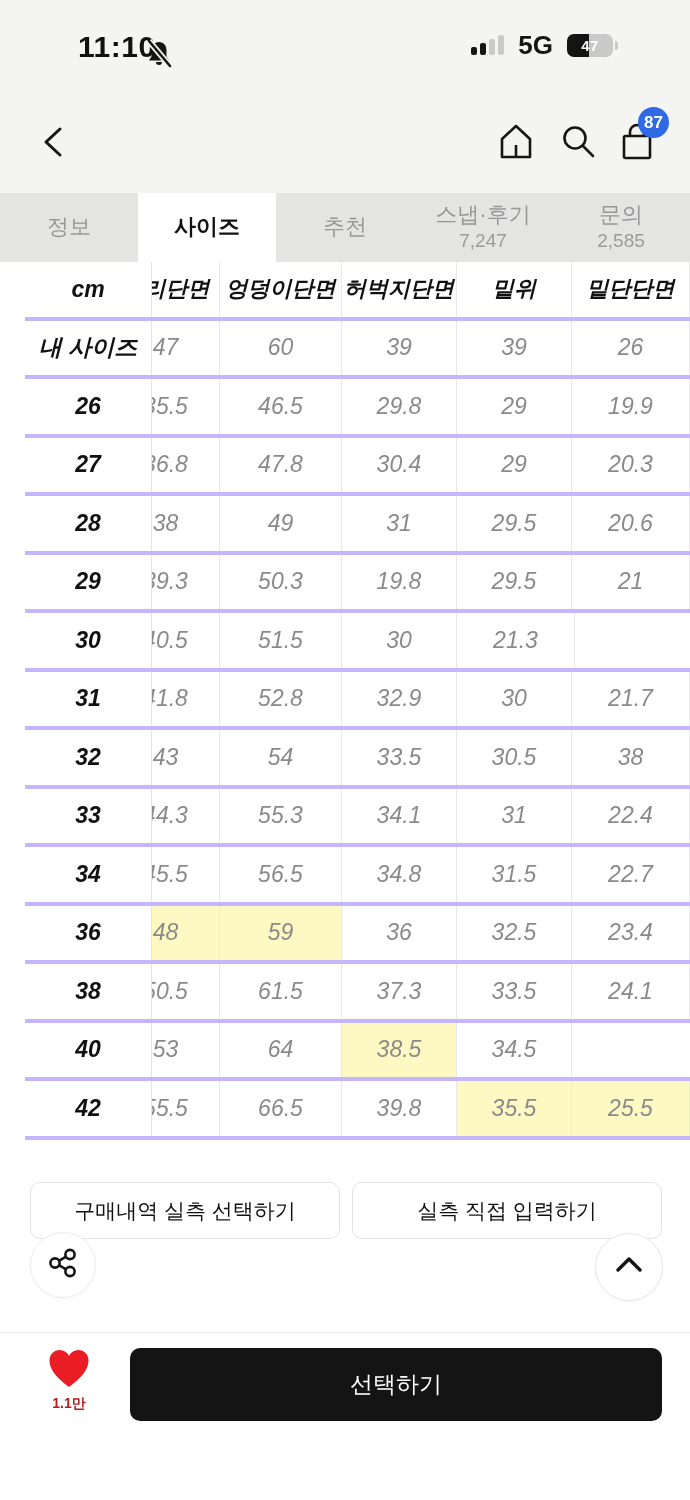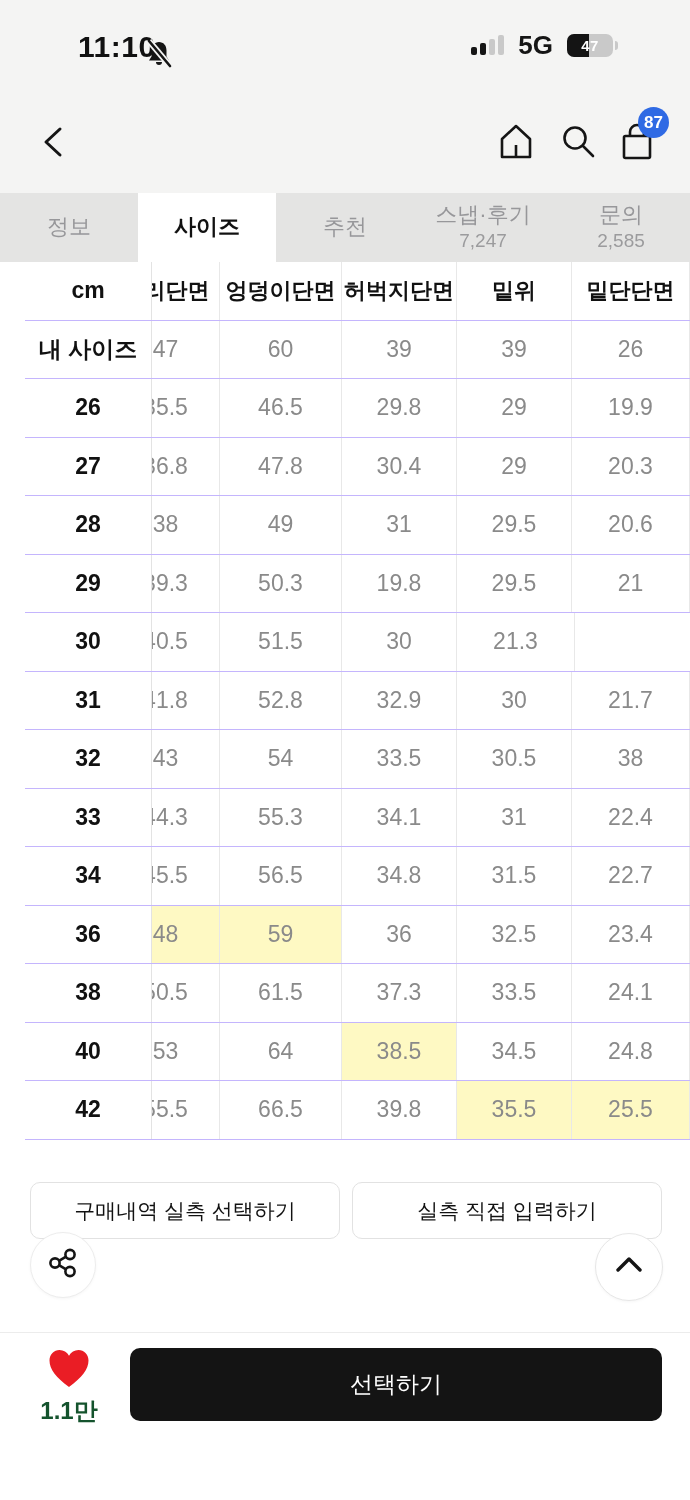--- a/index.html
+++ b/index.html
@@ -32,21 +32,21 @@
   .cart-badge{position:absolute;left:638px;top:17px;min-width:31px;height:31px;border-radius:16px;
     background:#2f6ae4;color:#fff;font-size:17px;font-weight:700;display:flex;align-items:center;justify-content:center;z-index:3;}
   
   .tab-bar{position:absolute;top:193px;left:0;width:690px;height:69px;background:#e4e4e3;display:flex;}
   .tab{width:138px;height:69px;display:flex;flex-direction:column;align-items:center;justify-content:center;
     color:#97979a;font-size:22px;line-height:1.1;cursor:pointer;}
   .tab .cnt{font-size:19px;margin-top:3px;color:#9b9b9d;}
   .tab.active{background:#ffffff;color:#111;font-weight:700;}
   
   .size-table{position:absolute;top:262px;left:0;width:690px;background:#fff;}
-  .trow{display:flex;height:58.5px;box-sizing:border-box;border-bottom:1px solid #c4b5fd;margin-left:25px;}
+  .trow{display:flex;height:58.5px;box-sizing:border-box;border-bottom:4px solid #c4b5fd;margin-left:25px;font-style:italic;}
   .fixed-cell{width:127px;flex-shrink:0;display:flex;align-items:center;justify-content:center;
     background:#fff;border-right:1px solid #e3e3e3;box-sizing:border-box;
     font-size:23px;font-weight:700;color:#111;z-index:2;}
   .scroll-view{flex:1;overflow:hidden;display:flex;}
   .scroll-inner{display:flex;margin-left:-40px;}
   .cell{flex-shrink:0;display:flex;align-items:center;justify-content:center;box-sizing:border-box;
     border-right:1px solid #e8e8e8;font-size:23px;color:#8a8a8a;}
   .trow.header .fixed-cell{font-weight:700;}
   .trow.header .cell{color:#111;font-weight:600;font-size:22px;}
   .cell.hl{background:#fef9c3;}
@@ -59,21 +59,21 @@
   
   .float-circle{position:absolute;background:#fff;border-radius:50%;display:flex;align-items:center;
     justify-content:center;cursor:pointer;box-shadow:0 1px 3px rgba(0,0,0,0.04);}
   .share-btn{left:30px;top:1232px;width:64px;height:64px;border:1px solid #ededed;}
   .top-btn{left:595px;top:1233px;width:66px;height:66px;border:1px solid #e7e7e7;}
   
   .bottom-bar{position:absolute;top:1332px;left:0;width:690px;height:168px;background:#fff;
     border-top:1px solid #ececec;box-sizing:border-box;}
   .like-block{position:absolute;left:34px;top:14px;width:70px;display:flex;flex-direction:column;
     align-items:center;cursor:pointer;}
-  .like-count{font-size:24px;font-weight:700;color:#14532d;margin-top:2px;}
+  .like-count{font-size:14px;font-weight:700;color:#b91c1c;margin-top:2px;}
   .buy-btn{position:absolute;left:130px;top:15px;width:532px;height:73px;background:#141414;border:none;
     border-radius:10px;color:#fff;font-size:23px;display:flex;align-items:center;justify-content:center;
     cursor:pointer;font-family:inherit;}
 </style>
 </head>
 <body>
 
 <div class="status-bar">
   <div class="status-time">11:10</div>
   <span class="bell-muted">
@@ -304,21 +304,20 @@
       </div>
     </div>
     <div class="trow">
       <div class="fixed-cell">40</div>
       <div class="scroll-view">
         <div class="scroll-inner">
           <div class="cell" style="width: 108px;">53</div>
           <div class="cell" style="width: 122px;">64</div>
           <div class="cell hl" style="width: 115px;">38.5</div>
           <div class="cell" style="width: 115px;">34.5</div>
-          <div class="cell" style="width: 118px;">24.8</div>
         </div>
       </div>
     </div>
     <div class="trow">
       <div class="fixed-cell">42</div>
       <div class="scroll-view">
         <div class="scroll-inner">
           <div class="cell" style="width: 108px;">55.5</div>
           <div class="cell" style="width: 122px;">66.5</div>
           <div class="cell" style="width: 115px;">39.8</div>

